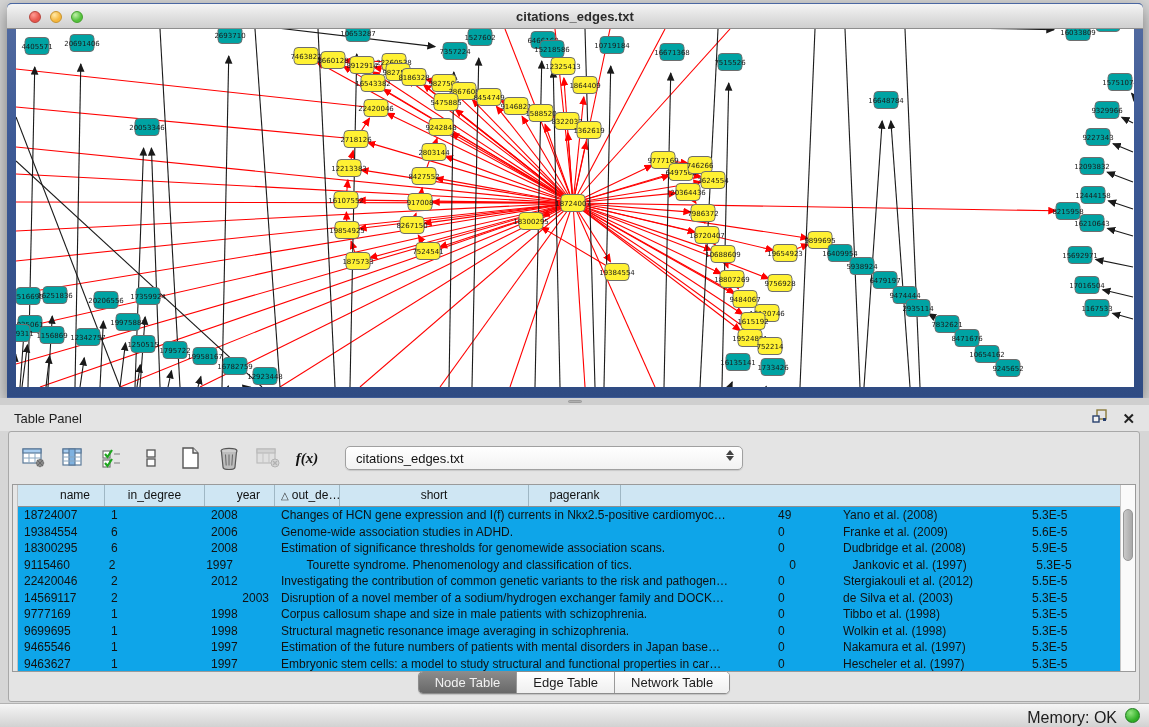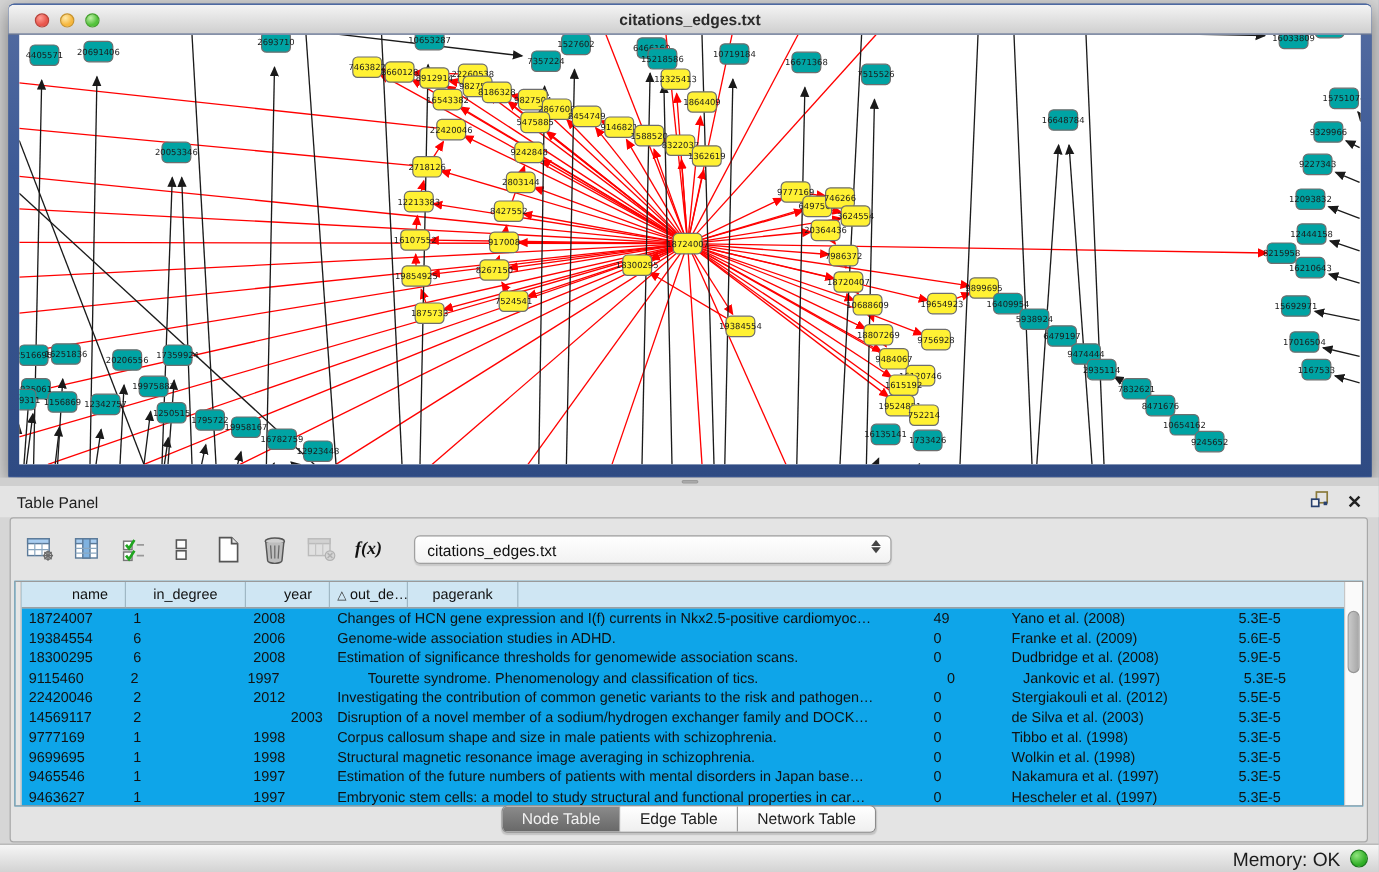--- a/index.html
+++ b/index.html
@@ -768,20 +768,21 @@
     </div>
 
     <div class="tablewrap">
       <div class="gutter"></div>
       <div class="tmain">
         <div class="thead" id="thead">
             <div class="th r" style="width: 87px;"><span>name</span></div>
             <div class="th c" style="width: 100px;"><span>in_degree</span></div>
             <div class="th r" style="width: 70px;"><span>year</span></div>
             <div class="th l" style="width: 65px;"><span class="sort">△</span><span>out_de…</span></div>
+            <div class="th c" style="width: 189px;"><span>short</span></div>
             <div class="th c" style="width: 92px;"><span>pagerank</span></div>
           </div>
         <div id="tbody">
             <div class="trow">
               <div class="td" style="width: 87px;">18724007</div>
               <div class="td" style="width: 100px;">1</div>
               <div class="td" style="width: 70px;">2008</div>
               <div class="td" style="width: 497px;">Changes of HCN gene expression and I(f) currents in Nkx2.5-positive cardiomyoc…</div>
               <div class="td" style="width: 65px;">49</div>
               <div class="td" style="width: 189px;">Yano et al. (2008)</div>

